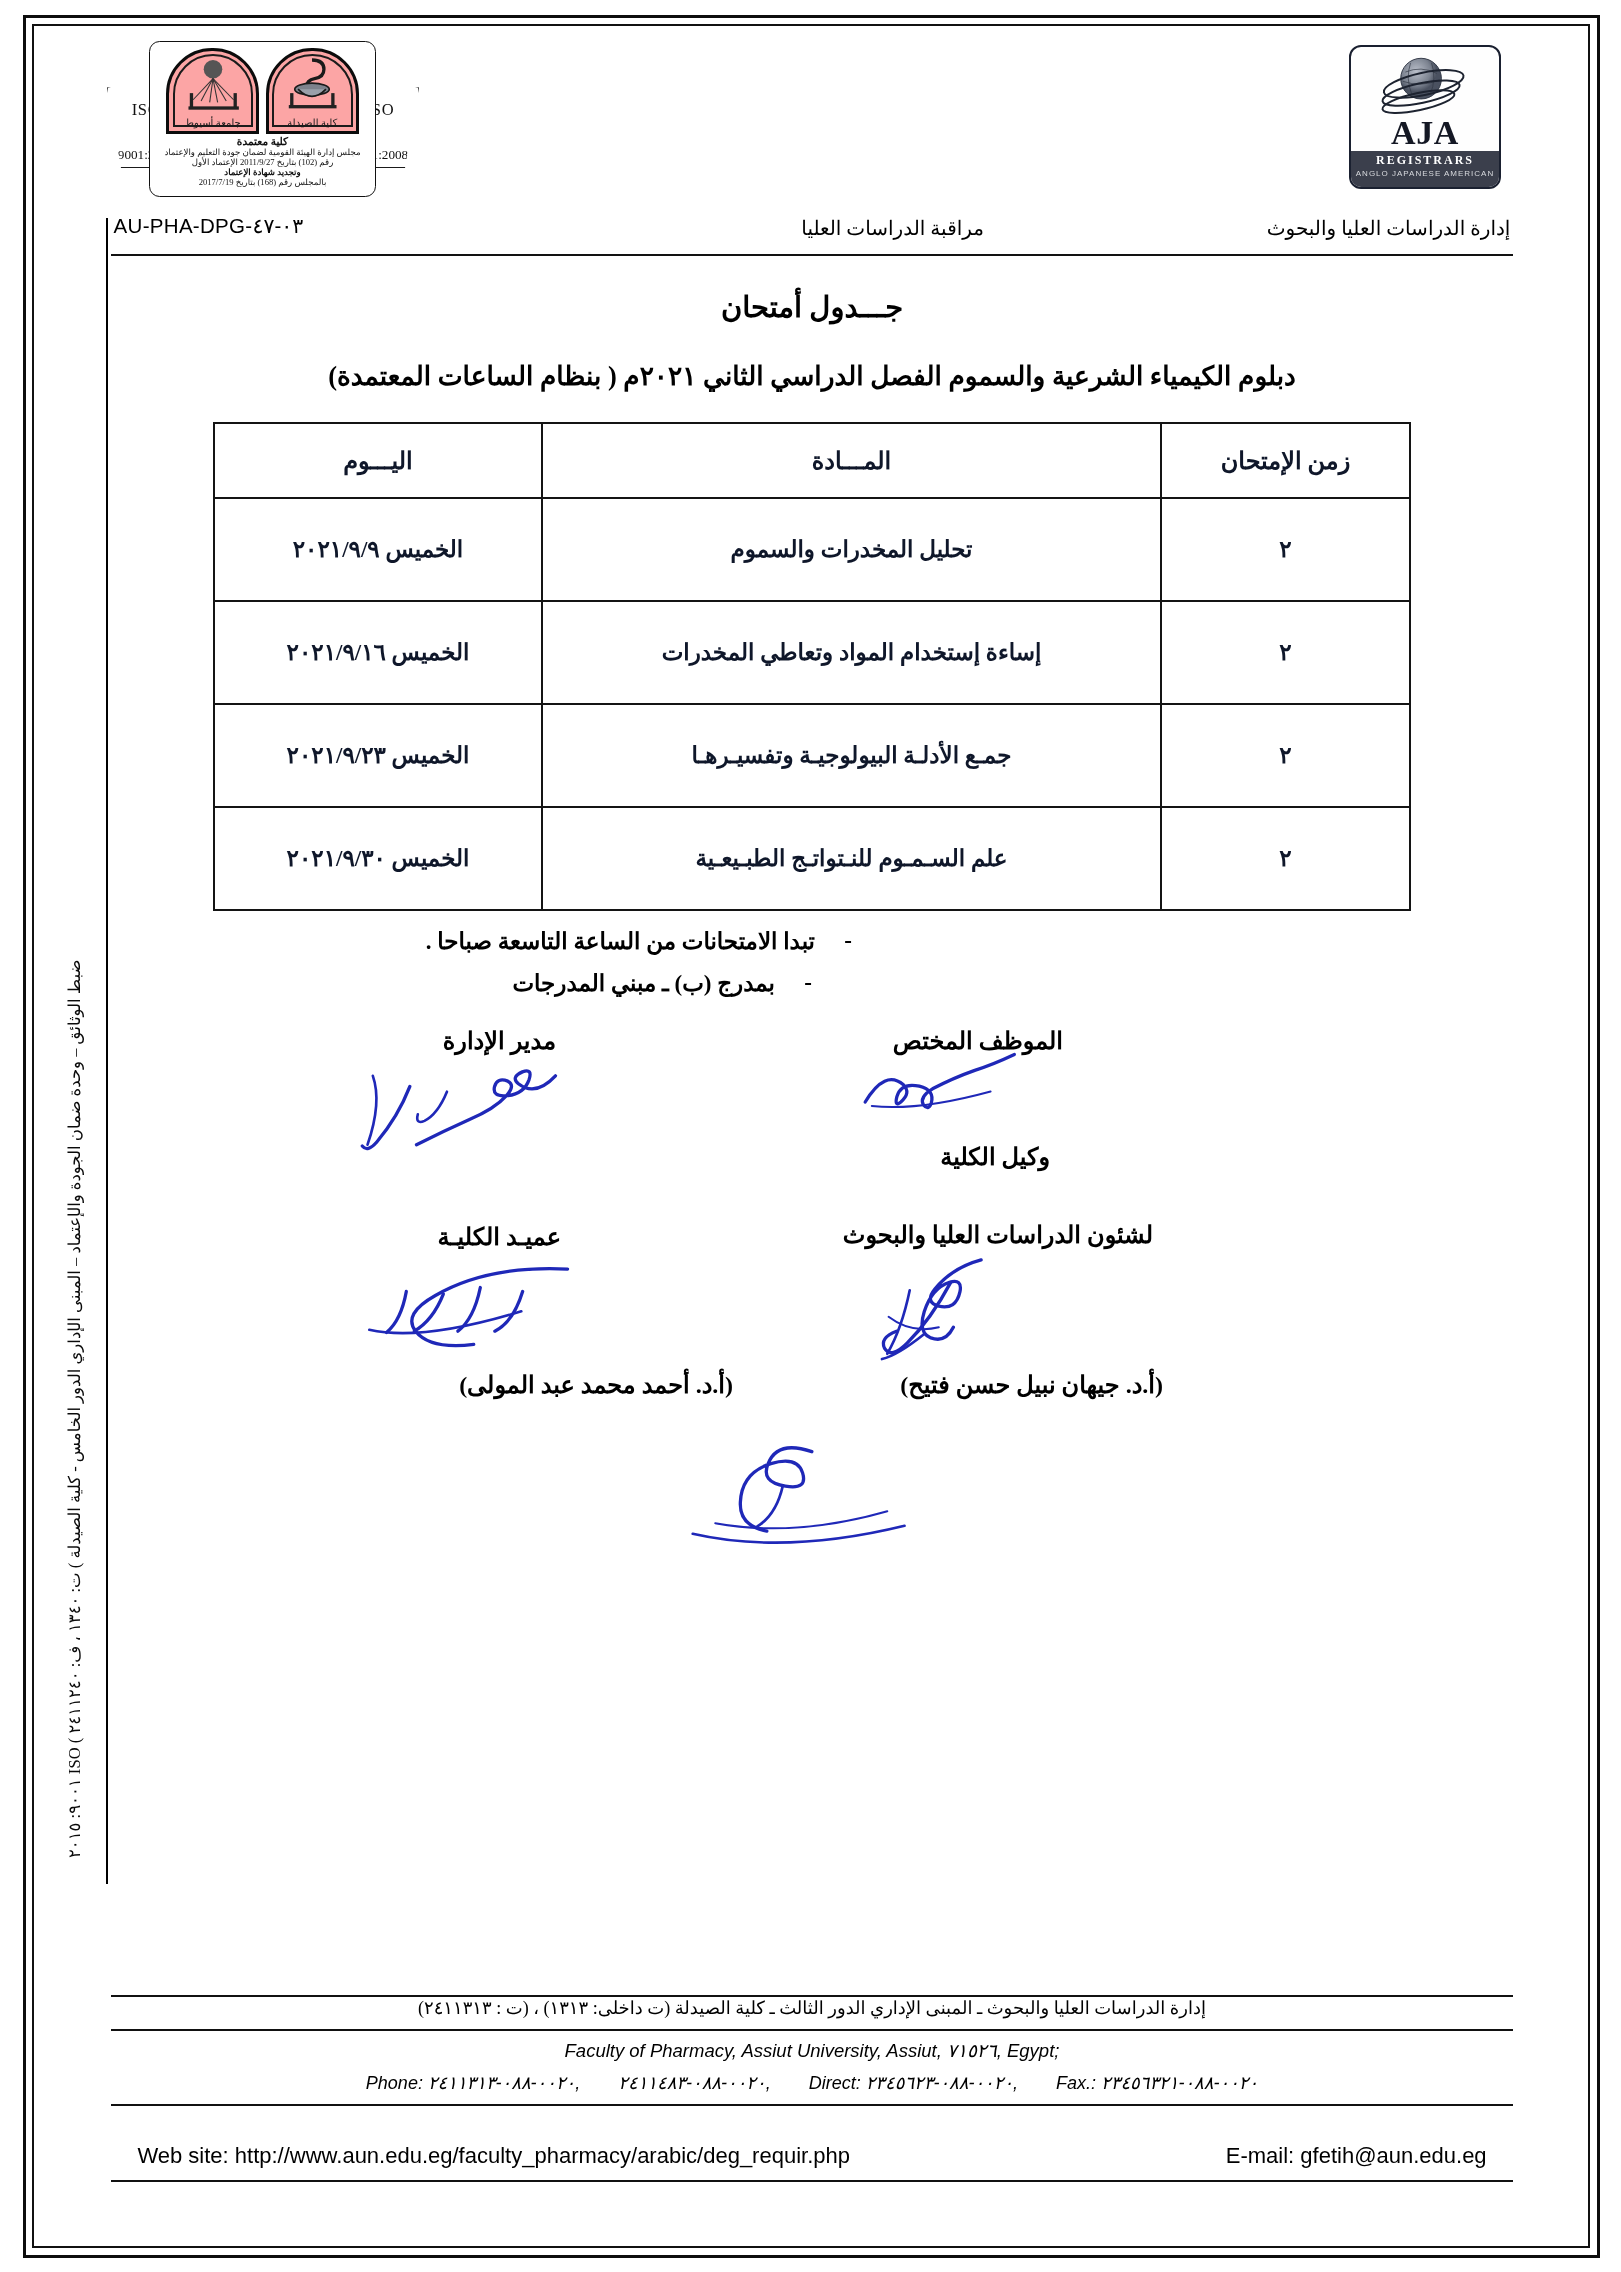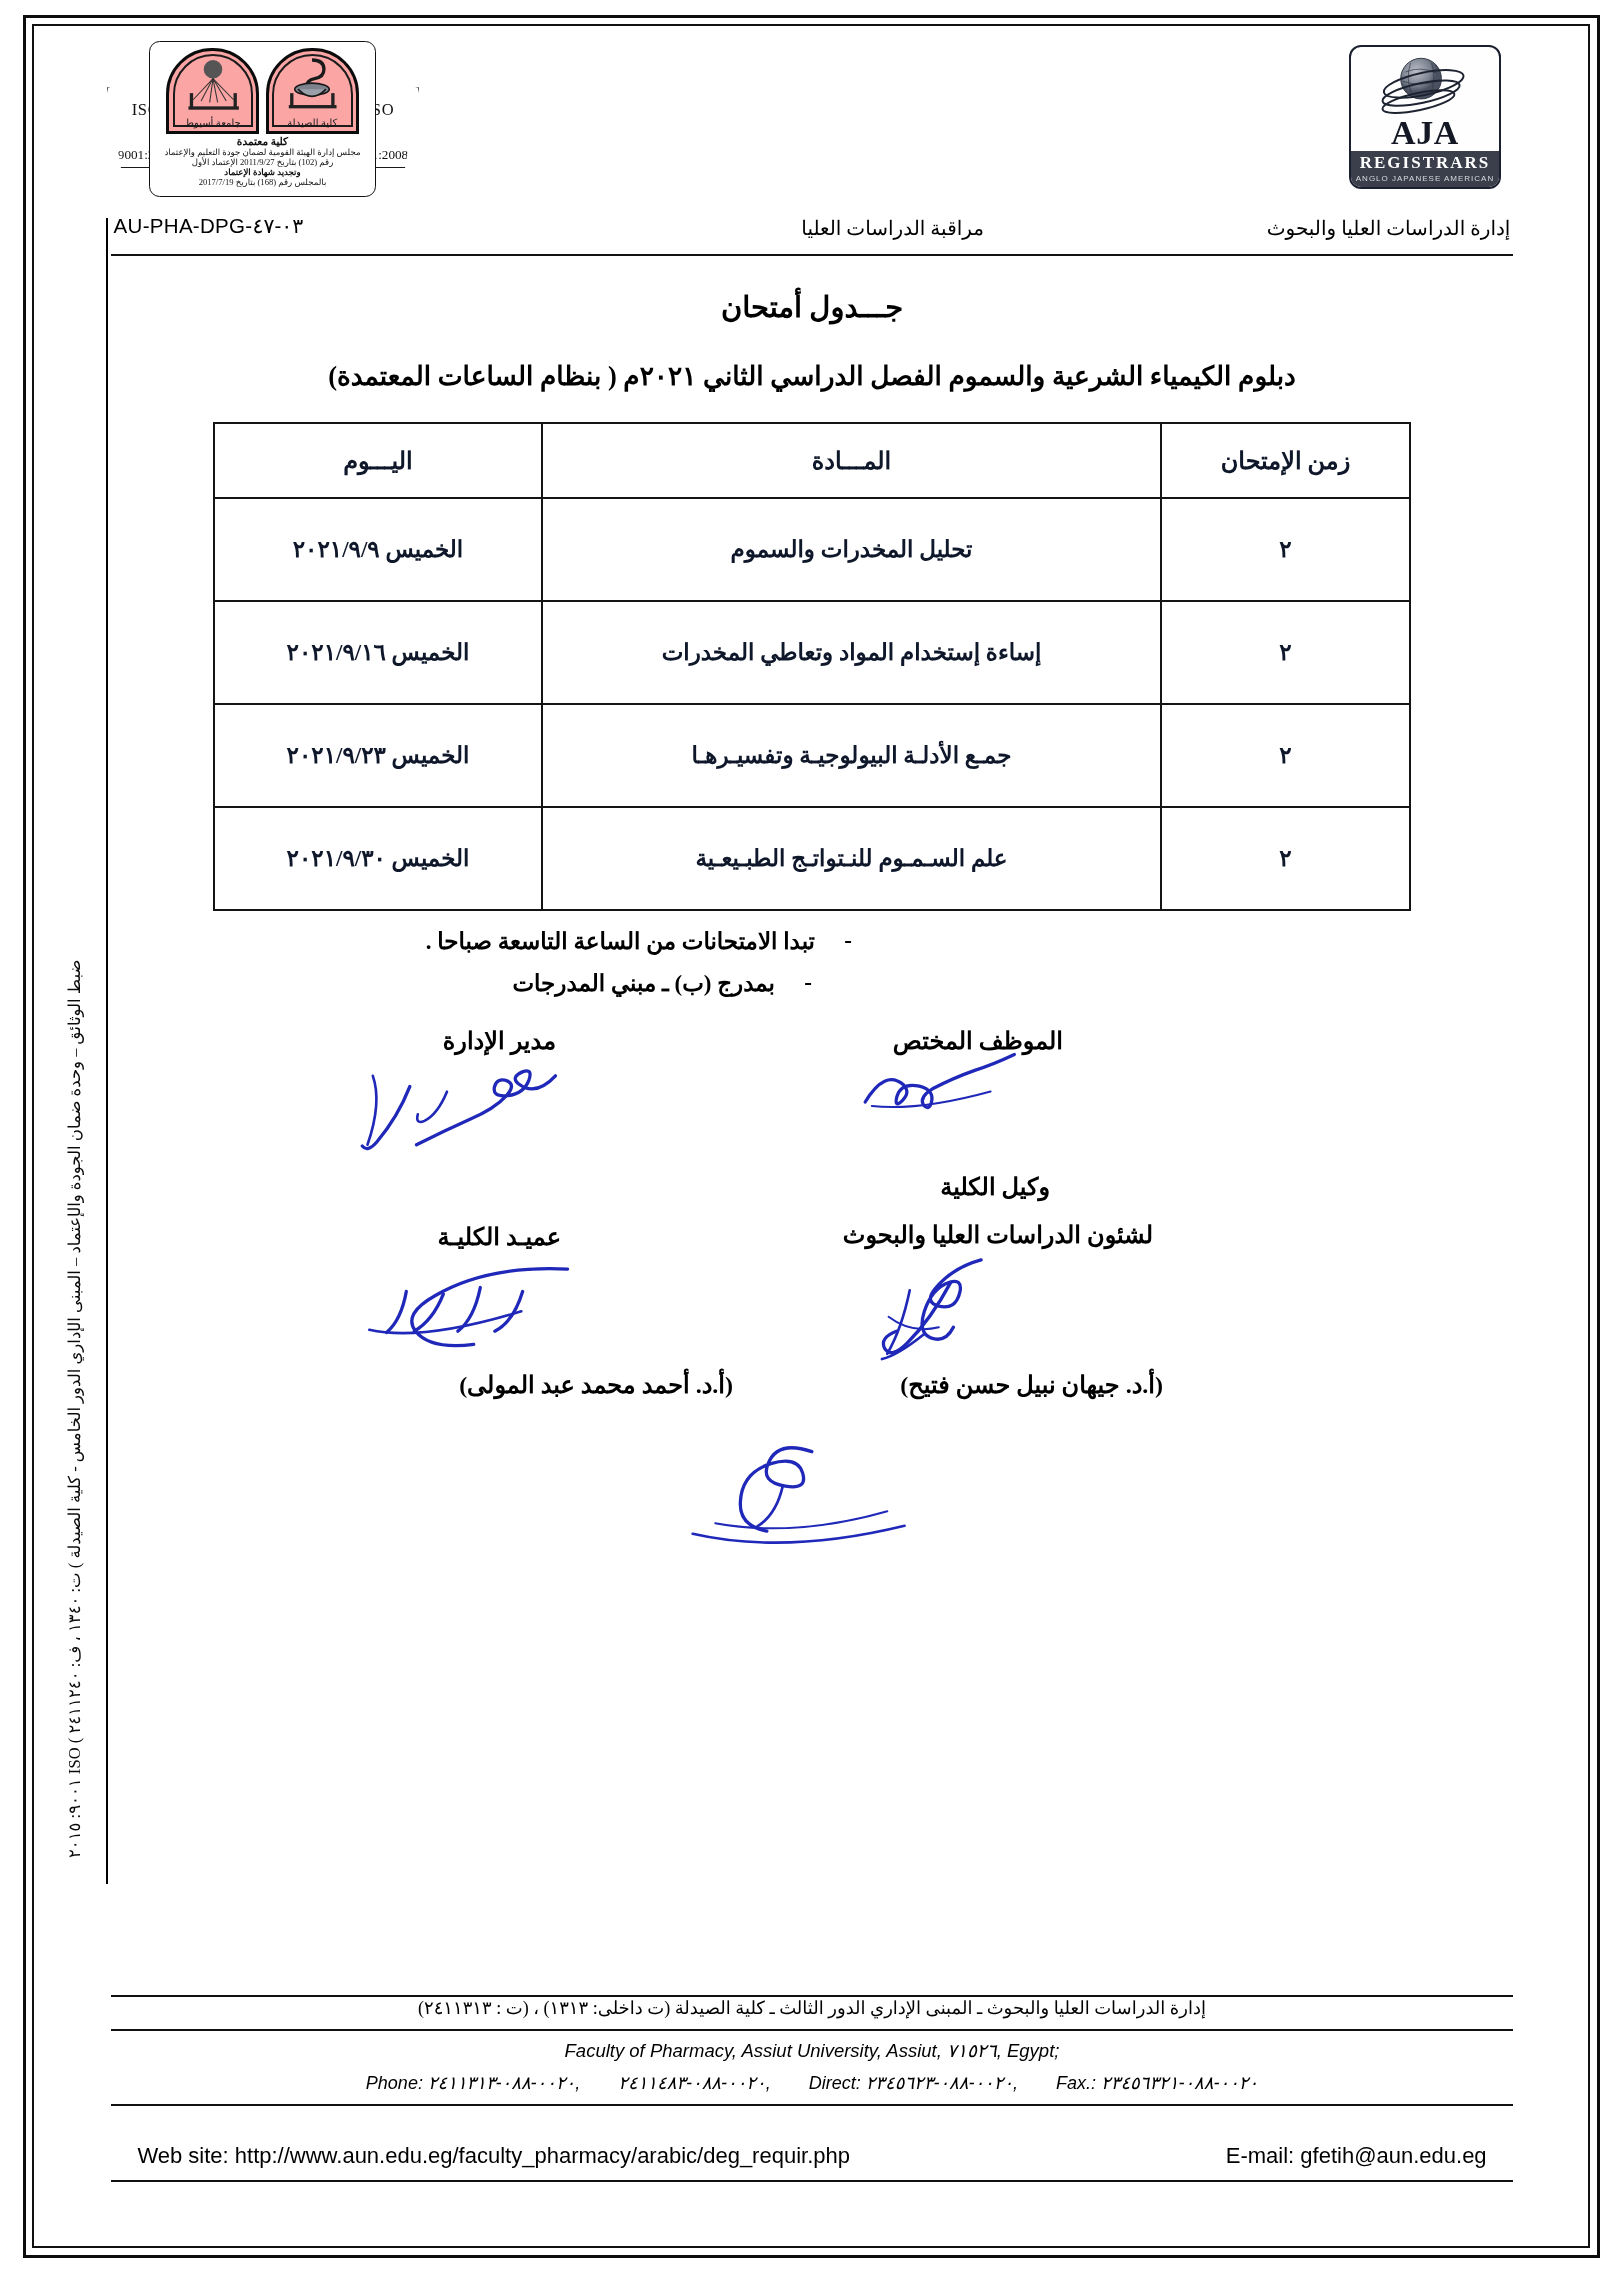--- a/index.html
+++ b/index.html
@@ -117,21 +117,21 @@
     position: absolute;
     left: 0; right: 0; bottom: 0;
     height: 36px;
     background: #3b3f4c;
     color: #fff;
     direction: ltr;
   }
   .aja-bar .r1 {
     text-align: center;
     font-family: "Liberation Serif", serif;
-    font-size: 17px;
+    font-size: 12px;
     letter-spacing: 2px;
     font-weight: 700;
     margin-top: 2px;
   }
   .aja-bar .r2 {
     text-align: center;
     font-family: "Liberation Sans", sans-serif;
     font-size: 8px;
     letter-spacing: 1px;
     margin-top: 0.7px;
@@ -538,21 +538,21 @@
     </svg>
 
     <div class="sig-label" style="right:957px; top:0px;">مدير الإدارة</div>
     <svg class="ink" style="right:939px; top:21px;" width="225" height="106" viewBox="0 0 340 160">
       <path d="M312 42 q-30 32 -56 12 q-12 -10 6 -18 q16 -6 10 12 q-8 22 -34 24 q-22 2 -18 -14 q4 -14 20 -8 q12 6 -2 22 q-18 20 -56 36 q-40 18 -80 38" stroke-width="5"></path>
       <path d="M148 66 q-14 34 -34 44 q-14 6 -10 -10" stroke-width="4"></path>
       <path d="M92 58 q-18 46 -50 84 q-14 16 -22 6" stroke-width="5"></path>
       <path d="M36 42 q14 40 -8 104" stroke-width="4"></path>
     </svg>
 
-    <div class="sig-label" style="right:463px; top:146px;">وكيل الكلية</div>
+    <div class="sig-label" style="right:463px; top:116px;">وكيل الكلية</div>
     <div class="sig-label" style="right:360px; top:194px;">لشئون الدراسات العليا والبحوث</div>
     <svg class="ink" style="right:463px; top:221px;" width="225" height="119" viewBox="0 0 340 180">
       <path d="M236 18 q-44 12 -70 44 q-16 20 6 26 q26 6 32 -22 q4 -20 -16 -14 q-26 8 -38 44 q-10 32 10 40 q22 8 34 -16" stroke-width="5"></path>
       <path d="M190 52 q-30 56 -66 92 q-24 24 -34 8 q-8 -16 18 -26" stroke-width="5"></path>
       <path d="M128 64 q-12 58 -34 96" stroke-width="4"></path>
       <path d="M150 130 q-40 32 -64 38" stroke-width="4"></path>
       <path d="M96 104 q34 26 76 16" stroke-width="3"></path>
     </svg>
     <div class="sig-name" style="right:350px; top:344px;">(أ.د. جيهان نبيل حسن فتيح)</div>
 

